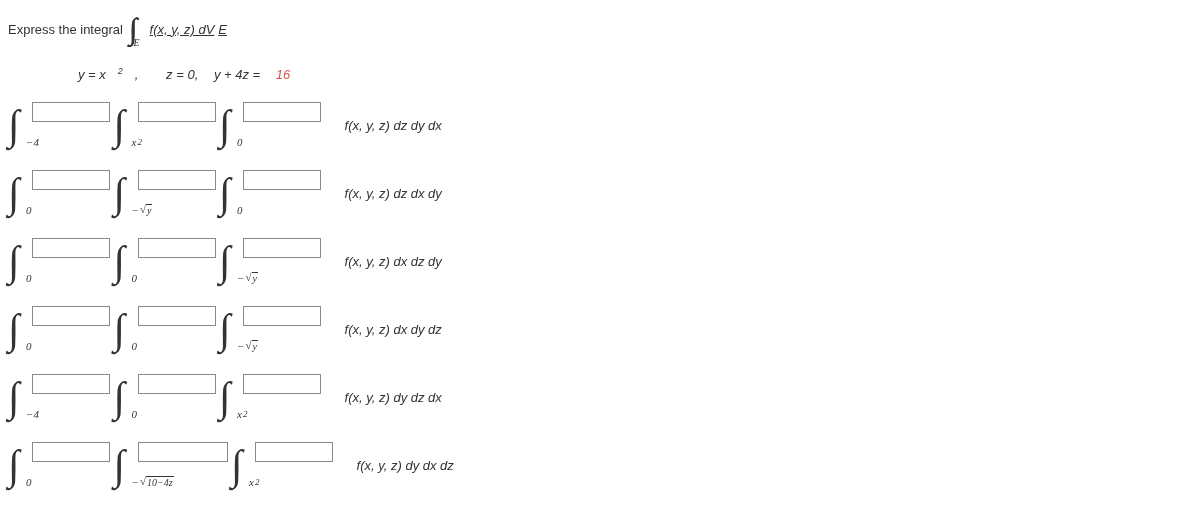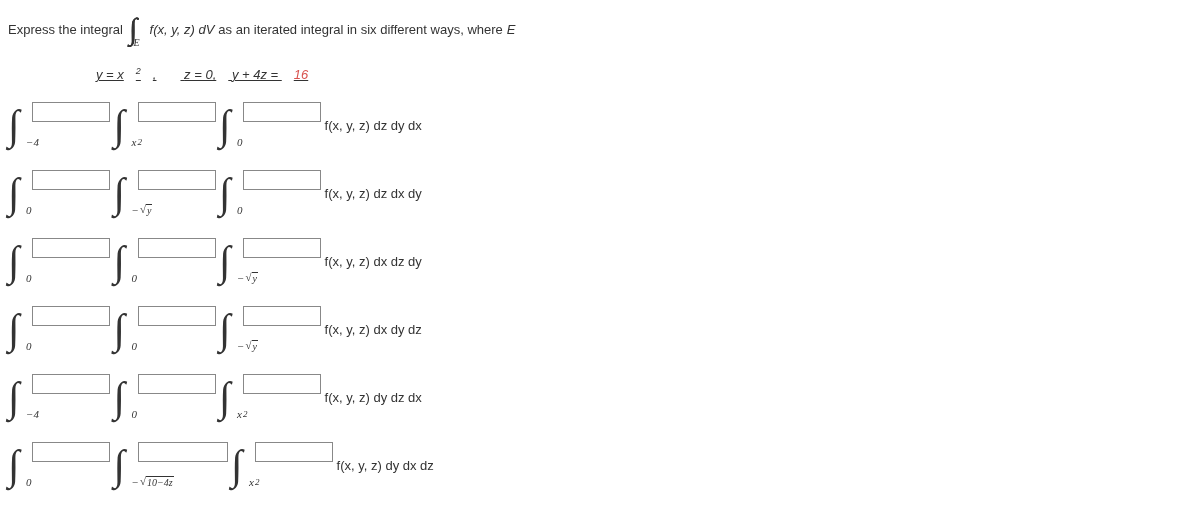--- a/index.html
+++ b/index.html
@@ -1,46 +1,45 @@
 <!DOCTYPE html>
 <html><head>
   <meta charset="utf-8">
   <style>
     * { box-sizing: border-box; margin: 0; padding: 0; }
     body { font-family: Arial, Helvetica, sans-serif; font-size: 13px; color: #333; background: #fff; padding: 12px 8px; width: 1200px; }
     .problem { margin-bottom: 20px; display: flex; align-items: center; flex-wrap: wrap; gap: 4px; }
-    .equations { margin-left: 88px; margin-bottom: 22px; font-style: italic; text-decoration: underline; }
+    .equations { margin-left: 70px; margin-bottom: 22px; font-style: italic; }
     .equations span { margin-right: 12px; }
     .orange { color: #d9534f; }
     .rows { display: flex; flex-direction: column; gap: 26px; }
     .row { display: flex; align-items: center; gap: 6px; }
     .int-group { display: flex; align-items: center; position: relative; }
     .int-sym { font-size: 42px; line-height: 1; font-family: 'Times New Roman', serif; position: relative; }
     .int-upper { position: absolute; top: -2px; left: 24px; }
     .int-lower { position: absolute; bottom: -2px; left: 18px; font-size: 11px; font-style: italic; white-space: nowrap; }
     .input-box { width: 78px; height: 20px; border: 1px solid #888; background: #fff; }
     .input-box.wide { width: 90px; }
-    .rhs { margin-left: 0; }
+    .rhs { font-style: italic; margin-left: 20px; }
     .triple-int { font-size: 30px; font-family: 'Times New Roman', serif; letter-spacing: -8px; position: relative; display: inline-block; margin: 0 6px 0 2px; }
     .triple-int .sub { position: absolute; bottom: -2px; right: -10px; font-size: 10px; font-style: italic; letter-spacing: 0; }
-    .ital { font-style: italic; }
+    .ital { font-style: italic; text-decoration: underline; }
     .sup { font-size: 9px; vertical-align: super; }
     .sqrt { display: inline-flex; align-items: flex-start; }
     .sqrt::before { content: "√"; }
     .sqrt-content { border-top: 1px solid #333; padding: 0 1px; font-size: 10px; line-height: 1.1; }
     .lower-wrap { display: inline-flex; align-items: center; gap: 1px; }
   </style>
 </head>
 <body>
 
 <div class="problem">
   <span>Express the integral</span>
   <span class="triple-int">∫∫∫<span class="sub">E</span></span>
   <span style="margin-left:10px" class="ital">f(x, y, z) dV</span>
-  <span>as an iterated integral in six different ways, where</span>
   <span class="ital">E</span>
 </div>
 
 <div class="equations">
   <span><span>y = x</span><span class="sup">2</span><span>,</span></span>
   <span>z = 0,</span>
   <span><span>y + 4z = </span><span class="orange">16</span></span>
 </div>
 
 <div class="rows" id="rows-container">

